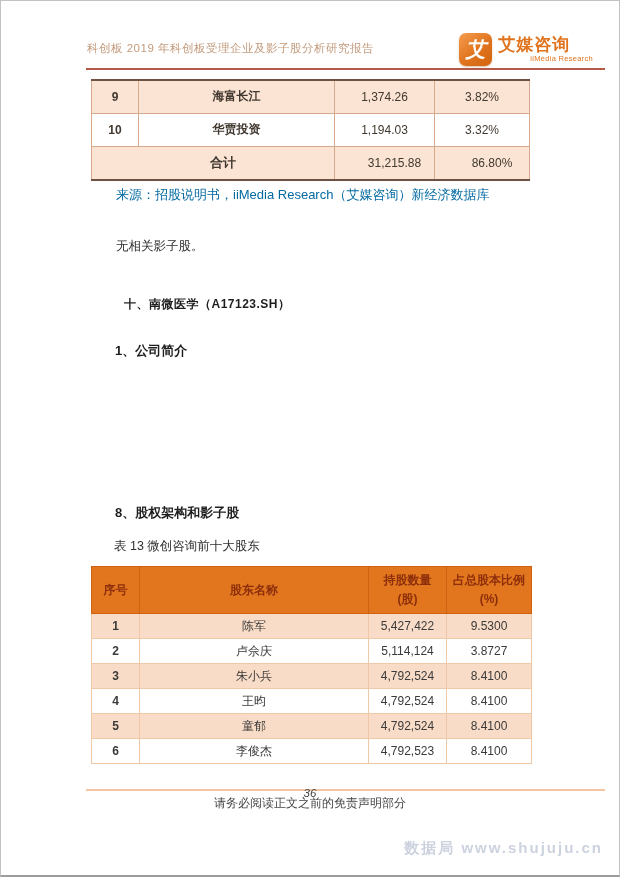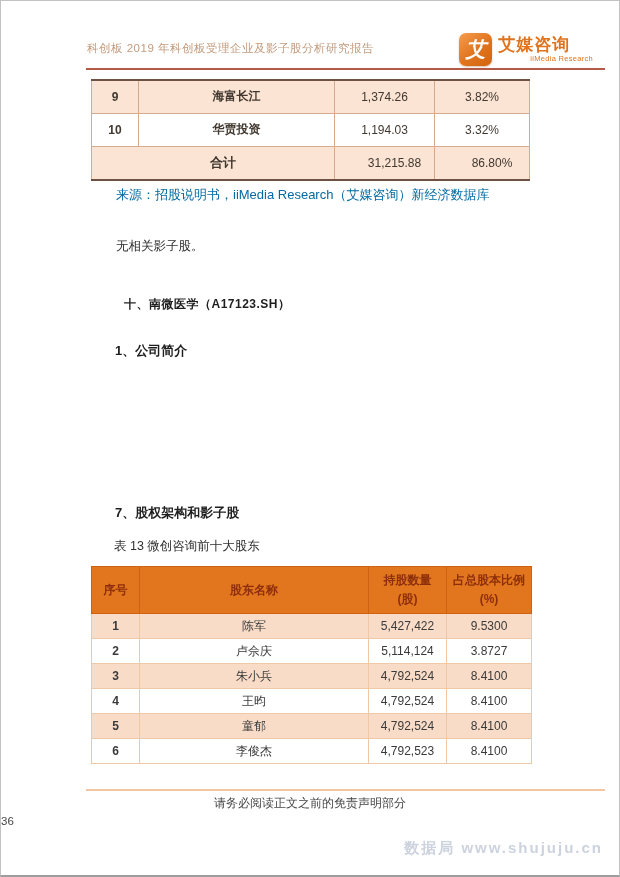--- a/index.html
+++ b/index.html
@@ -80,21 +80,21 @@
   .t2 tr.white td { background:#ffffff; }
   .t2 .c-no  { width:48px; }
   .t2 td.c-no { font-weight:bold; }
   .t2 .c-name { width:229px; }
   .t2 .c-shares { width:78px; }
   .t2 .c-pct { width:85px; }
 
   
   .footer-rule { position:absolute; left:85px; top:788px; width:519px; height:2px; background:#f4c5a2; }
   .footer-disclaimer { position:absolute; left:0; top:794px; width:100%; text-align:center; font-size:12px; color:#454545; }
-  .page-number { position:absolute; left:0; top:814px; width:100%; text-align:left; font-size:11.5px; color:#454545; }
+  .page-number { position:absolute; left:0; top:786px; width:100%; text-align:center; font-size:11.5px; color:#454545;font-style:italic; }
   .watermark {
     position:absolute; right:16px; top:838px;
     font-size:15px; font-weight:bold; color:#ccd2de; letter-spacing:2px; white-space:nowrap;
   }
 </style>
 </head>
 <body>
 
 <div class="page">
 
@@ -127,21 +127,21 @@
       <td class="c-amt">31,215.88</td>
       <td class="c-pct">86.80%</td>
     </tr>
   </tbody>
     </table>
 
   <div class="source-note">来源：招股说明书，iiMedia Research（艾媒咨询）新经济数据库</div>
   <div class="no-shadow">无相关影子股。</div>
   <div class="section-title">十、南微医学（A17123.SH）</div>
   <div class="sub-title-1">1、公司简介</div>
-  <div class="sub-title-2">7、股权架构和影子股</div>
+  <div class="sub-title-2">8、股权架构和影子股</div>
   <div class="table-caption">表 13 微创咨询前十大股东</div>
 
   <table class="t2">
     <tbody>
         <tr>
       <th class="c-no">序号</th>
       <th class="c-name">股东名称</th>
       <th class="c-shares">
         <span>持股数量</span><br>
         <span>(股)</span>

